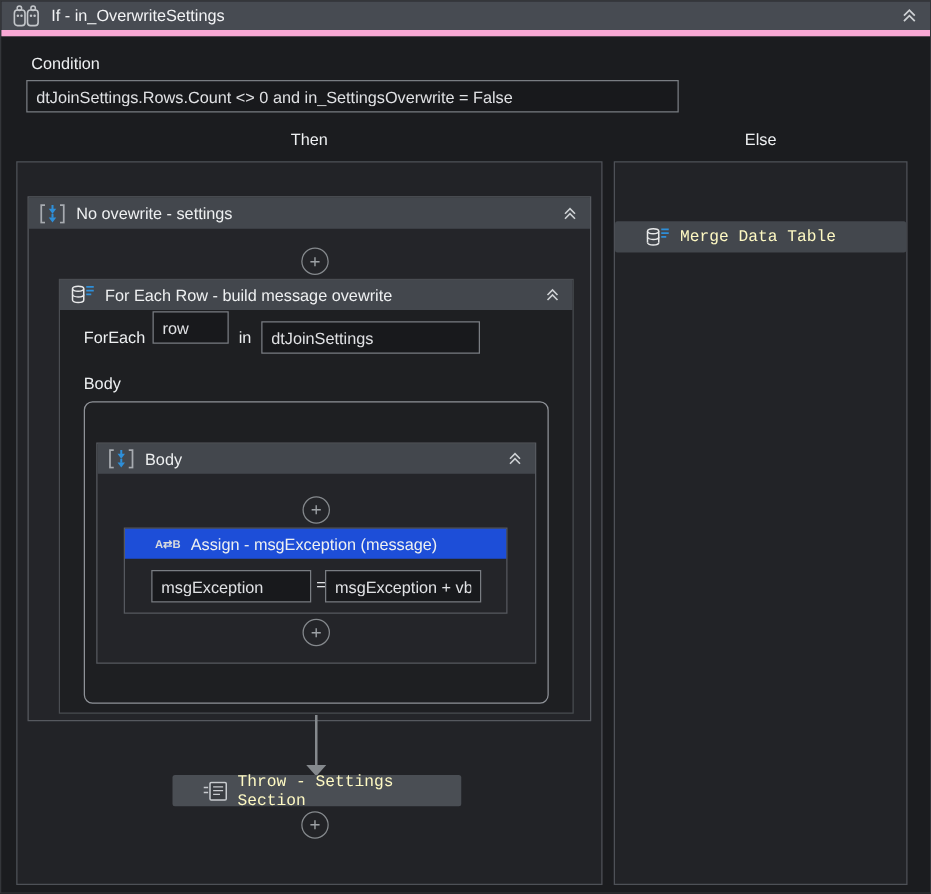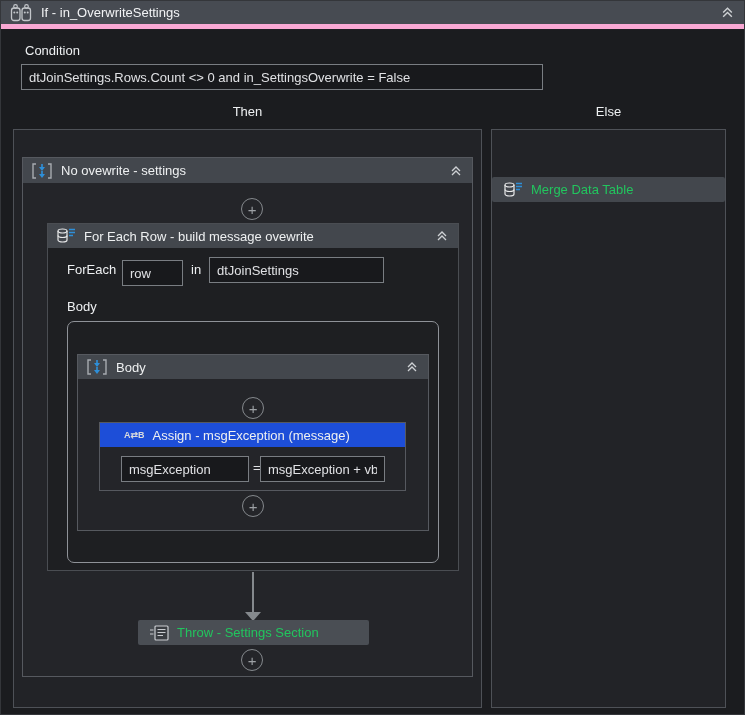--- a/index.html
+++ b/index.html
@@ -34,21 +34,21 @@
   .rounded-container{position:absolute;border:1px solid #8f9298;border-radius:7px;box-sizing:border-box;}
   .assign-box{position:absolute;border:1px solid #56595f;background:#242529;box-sizing:border-box;}
   .assign-box .activity-header{height:24px;background:#1d4ed8;padding-left:24px;}
   .plus{
     position:absolute;width:22px;height:22px;border:1px solid #85898d;border-radius:50%;
     display:flex;align-items:center;justify-content:center;color:#9da1a5;
     font-size:15px;line-height:1;box-sizing:border-box;cursor:pointer;background:transparent;
   }
   .act-bar{
     position:absolute;height:25px;display:flex;align-items:center;gap:8px;
-    padding:0 11px;font-size:13px;box-sizing:border-box;border-radius:2px;color:#22c55e;cursor:pointer;
+    padding:0 24px;font-size:13px;box-sizing:border-box;border-radius:2px;color:#fef9c3;cursor:pointer;font-family:Liberation Mono, monospace;
   }
   .throw-bar{background:#4a4e54;}
   .merge-bar{background:#43474d;}
   .arrow-line{position:absolute;width:2px;background:#85898d;}
   .arrow-head{position:absolute;width:0;height:0;border-left:8px solid transparent;border-right:8px solid transparent;border-top:9px solid #85898d;}
   .assign-icon-txt{font-size:9px;font-weight:bold;color:#d9dbdd;letter-spacing:0;}
   .eq{position:absolute;font-size:13px;color:#e0e1e4;}
 </style>
 </head>
 <body>
@@ -79,21 +79,21 @@
   </div>
 
   <div class="label" style="left:24px;top:42px;">Condition</div>
   <input class="tb" style="left: 20px; top: 63px; width: 522px;" value="dtJoinSettings.Rows.Count &lt;&gt; 0 and in_SettingsOverwrite = False">
 
   <div class="branch-label" style="left:490px;top:103px;width:235px;">Else</div>
   <div class="branch-label" style="left:12px;top:103px;width:469px;">Then</div>
 
   <div class="panel" style="left:12px;top:128px;width:469px;height:579px;">
 
-    <div class="seq" style="left:8px;top:27px;width:451px;height:520px;">
+    <div class="seq" style="left:8px;top:27px;width:451px;height:420px;">
       <div class="activity-header">
         <span class="icon">
           <svg width="22" height="16" viewBox="0 0 22 16">
             <path d="M5 1 H2 V15 H5" fill="none" stroke="#a7abb0" stroke-width="1.4"></path>
             <path d="M17 1 H20 V15 H17" fill="none" stroke="#a7abb0" stroke-width="1.4"></path>
             <rect x="10.2" y="1" width="1.6" height="3.2" fill="#2e8fd9"></rect>
             <polygon points="8,4 14,4 11,8" fill="#2e8fd9"></polygon>
             <rect x="10.2" y="8" width="1.6" height="3.2" fill="#2e8fd9"></rect>
             <polygon points="8,11 14,11 11,15" fill="#2e8fd9"></polygon>
           </svg>
@@ -128,21 +128,21 @@
           <span class="spacer"></span>
           <span class="chev-btn">
             <svg width="12" height="12" viewBox="0 0 12 12" fill="none" stroke="#ced1d4" stroke-width="1.3">
               <polyline points="2,6 6,2 10,6"></polyline>
                 <polyline points="2,10 6,6 10,10"></polyline>
             </svg>
           </span>
         </div>
 
         <div class="label" style="left:19px;top:38px;">ForEach</div>
-        <input class="tb" style="left: 74px; top: 36px; width: 61px;" value="row">
+        <input class="tb" style="left: 74px; top: 25px; width: 61px;" value="row">
         <div class="label" style="left:143px;top:38px;">in</div>
         <input class="tb" style="left: 161px; top: 33px; width: 175px;" value="dtJoinSettings">
 
         <div class="label" style="left:19px;top:75px;">Body</div>
 
         <div class="rounded-container" style="left:19px;top:97px;width:372px;height:242px;">
 
           <div class="seq" style="left:9px;top:32px;width:352px;height:177px;">
             <div class="activity-header" style="height:24px;">
               <span class="icon">

